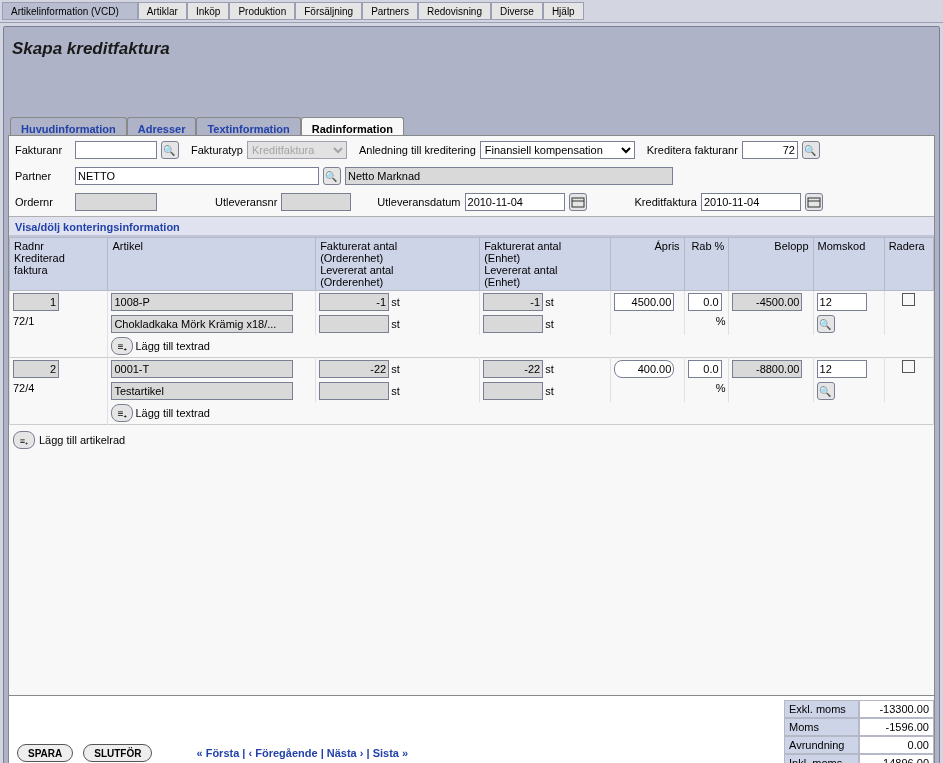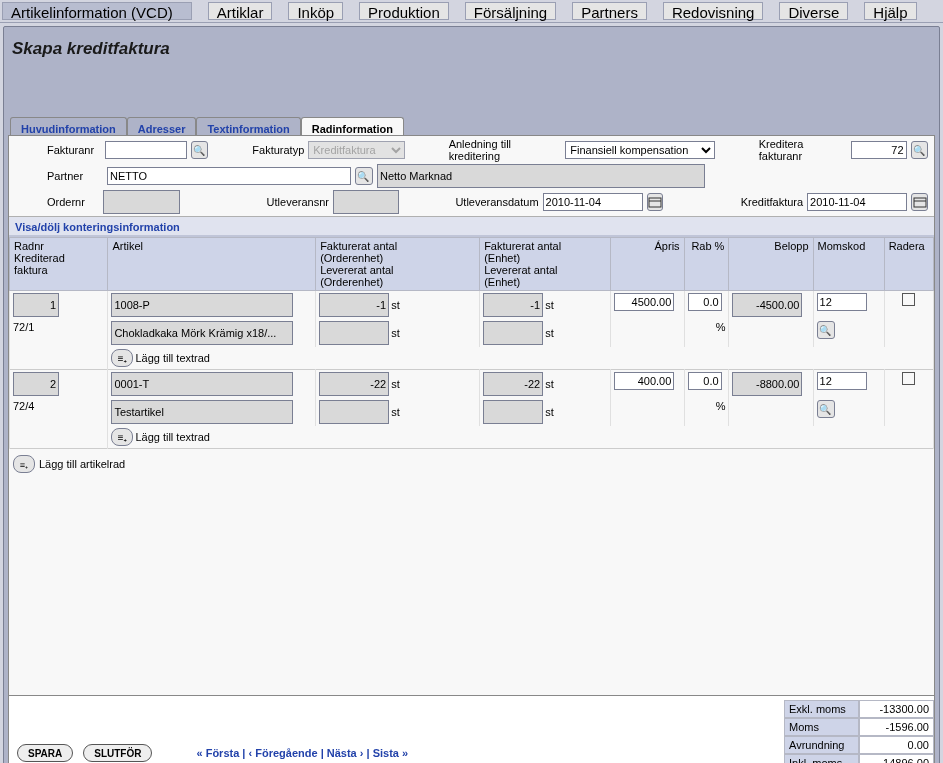--- a/index.html
+++ b/index.html
@@ -14,25 +14,25 @@
     position: relative;
   }
   .topmenu {
     display: flex;
     padding: 2px;
     background: #d3d5e0;
     border-bottom: 1px solid #9a9fb3;
   }
   .topmenu button {
     font-family: inherit;
-    font-size: 15px;
+    font-size: 10px;
     background: #e5e5e5;
     border: 1px solid #9a9fb3;
     padding: 1px 8px;
-    margin-right: 16px;
+    margin-right: 0;
     cursor: pointer;
     height: 18px;
   }
   .topmenu button.first {
     background: #b8bdd0;
     padding: 1px 18px 1px 8px;
   }
   .page {
     background: #aeb3c8;
     margin: 3px;
@@ -90,32 +90,31 @@
   }
   .hrow {
     display: flex;
     align-items: center;
     gap: 4px;
     height: 20px;
   }
   .lbl {
     font-size: 11px;
     color: #000;
-    margin-left: 32px;
   }
   input[type=text].fld {
     font-family: inherit;
     font-size: 11px;
     height: 18px;
     border: 1px solid #7a7f93;
     padding: 0 2px;
     background: #fff;
   }
   .dispbox {
-    height: 24px;
+    height: 18px;
     border: 1px solid #7a7f93;
     background: #d9d9d9;
     padding: 0 2px;
     display: flex;
     align-items: center;
     overflow: hidden;
   }
   select.fld {
     font-family: inherit;
     font-size: 11px;
@@ -445,21 +444,21 @@
                 <div class="dispbox" style="width:70px;justify-content:flex-end">-22</div>
                 <span class="tinyunit">st</span>
               </div>
             </td>
           <td>
               <div class="cell-row">
                 <div class="dispbox" style="width:60px;justify-content:flex-end">-22</div>
                 <span class="tinyunit">st</span>
               </div>
             </td>
-          <td><input type="text" class="fld" style="width: 60px; text-align: right;" value="400.00"></td>
+          <td><input type="text" class="fld" style="width: 60px; text-align: right; border-radius: 8px;" value="400.00"></td>
           <td><input type="text" class="fld" style="width: 34px; text-align: right;" value="0.0"></td>
           <td>
               <div class="dispbox" style="width:70px;justify-content:flex-end">-8800.00</div>
             </td>
           <td><input type="text" class="fld" style="width: 50px;" value="12"></td>
           <td style="text-align:center"><span class="chk"></span></td>
         </tr>
 
         <tr>
           <td><span>72/4</span></td>

